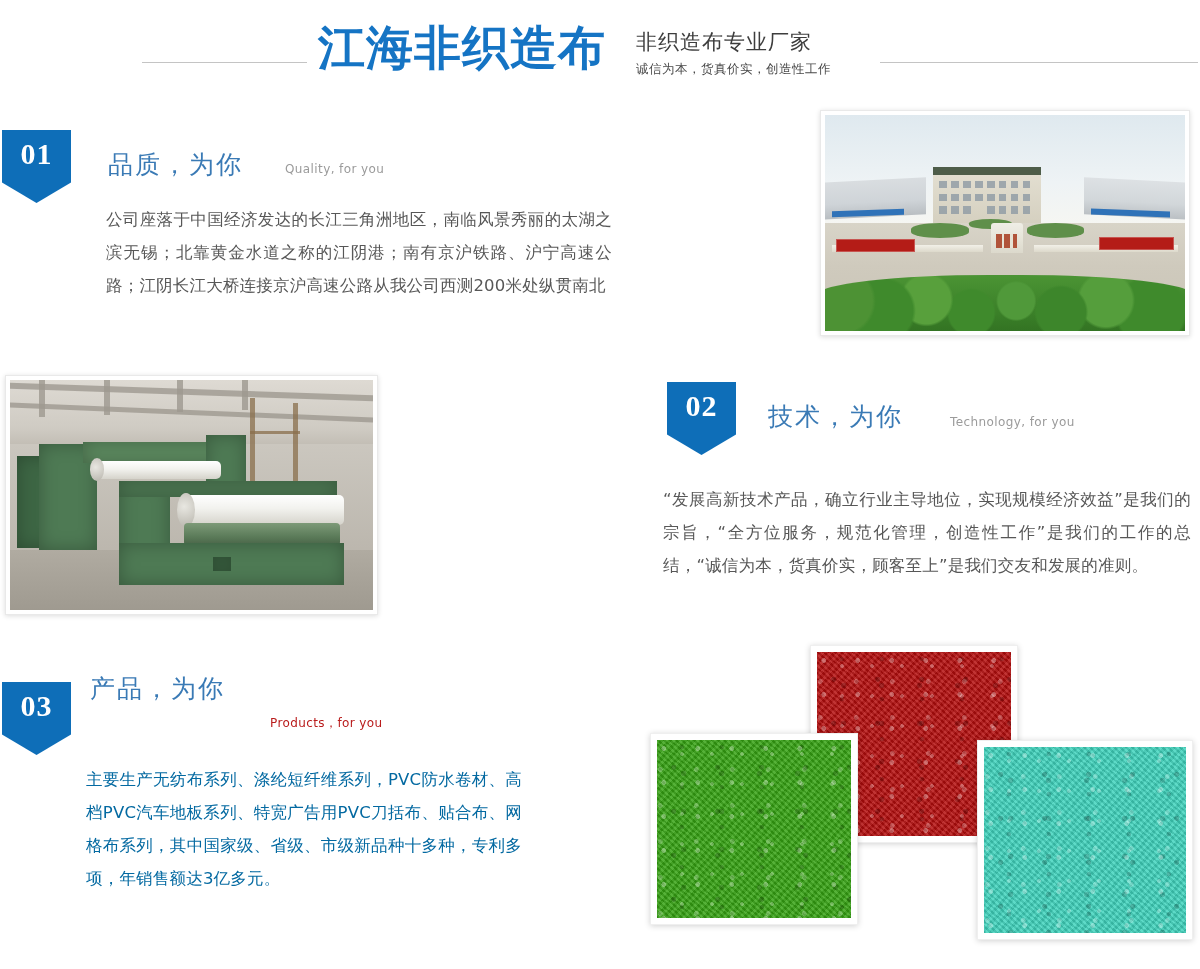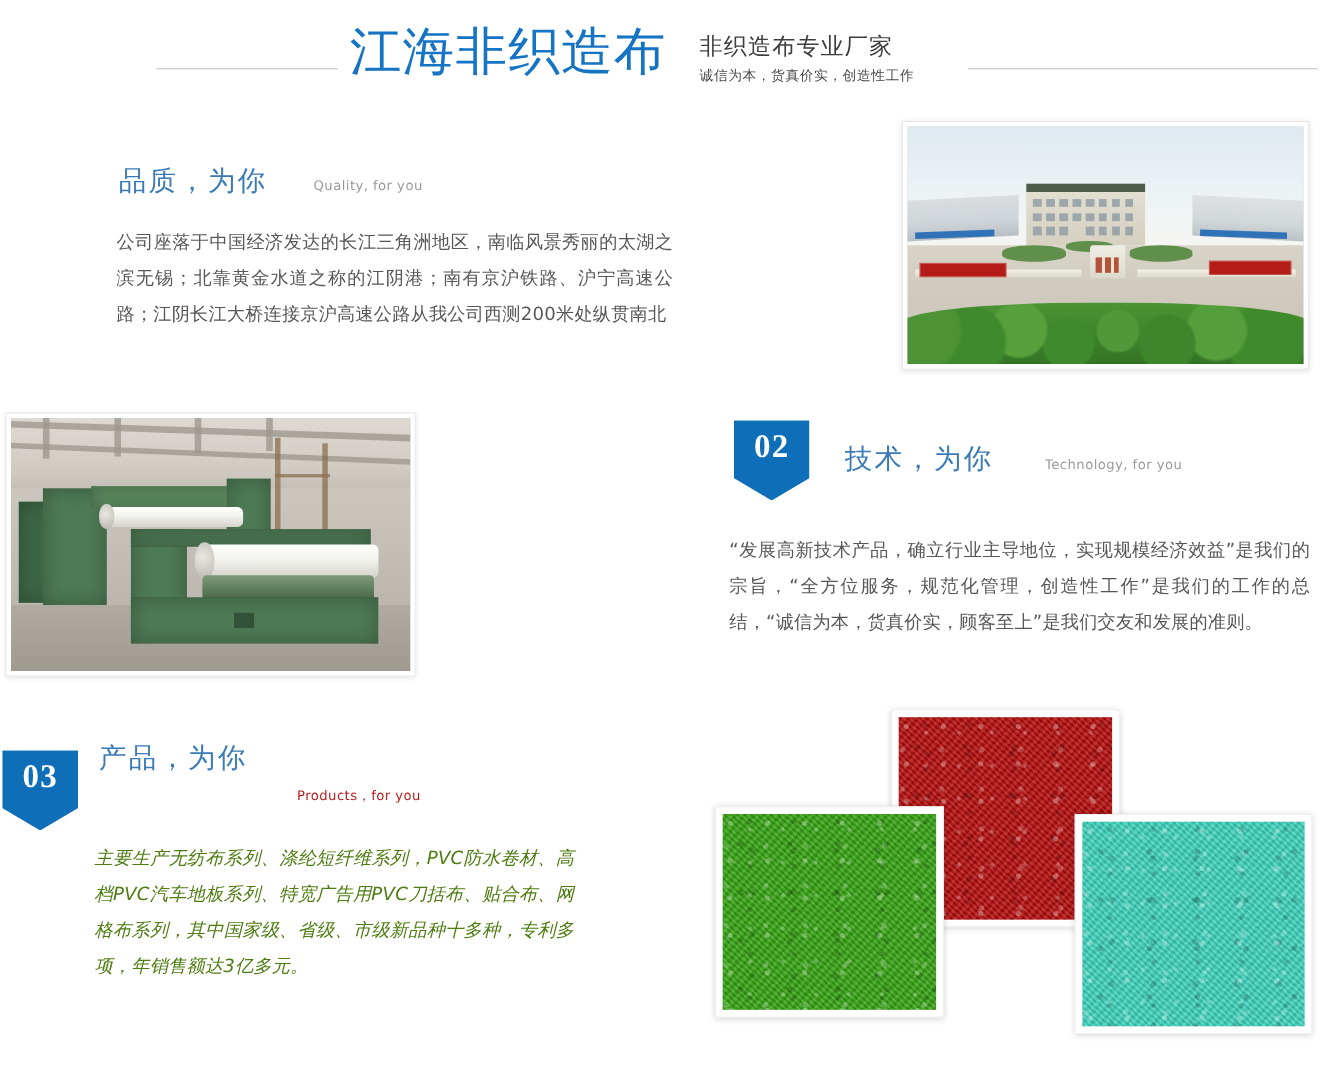--- a/index.html
+++ b/index.html
@@ -31,21 +31,21 @@
     height: 1px;
     background: #c4c4c4;
   }
   .header-rule.left  { left: 142px; width: 165px; }
   .header-rule.right { left: 880px; width: 318px; }
 
   .brand-zh {
     position: absolute;
     left: 318px; top: 20px;
     font-size: 47px;
-    font-weight: normal;
+    font-weight: bold;
     color: #1574c4;
     letter-spacing: 1px;
     line-height: 56px;
     white-space: nowrap;
     font-family: "DejaVu Sans", "Liberation Sans", sans-serif;
   }
   .brand-side {
     position: absolute;
     left: 636px; top: 28px;
     width: 230px;
@@ -271,20 +271,21 @@
     <div class="header-rule right" style="background: rgb(196, 196, 196);"></div>
 
     <div class="brand-zh" style="color: rgb(21, 116, 196);">江海非织造布</div>
 
     <div class="brand-side">
       <div class="brand-tag">非织造布专业厂家</div>
       <div class="brand-slogan">诚信为本，货真价实，创造性工作</div>
     </div>
   </div>
 
+  <div class="badge" style="left: 2px; top: 130px; background: rgb(14, 110, 184);">01</div>
 
   <div class="sec-title-zh" style="left: 108px; top: 148px; color: rgb(58, 122, 181);">品质，为你</div>
   <div class="sec-title-en" style="left: 285px; top: 152px; color: rgb(155, 155, 155);">Quality, for you</div>
 
   <div class="sec-body" style="left: 106px; top: 203px; width: 506px; color: rgb(87, 87, 87);">公司座落于中国经济发达的长江三角洲地区，南临风景秀丽的太湖之滨无锡；北靠黄金水道之称的江阴港；南有京沪铁路、沪宁高速公路；江阴长江大桥连接京沪高速公路从我公司西测200米处纵贯南北</div>
 
   <div class="photo" style="left:820px; top:110px; width:370px; height:226px;">
     <div class="photo-inner factory">
       <div class="f-sky"></div>
       <div class="f-ground"></div>
@@ -379,21 +380,21 @@
   <div class="sec-title-zh" style="left: 768px; top: 400px; color: rgb(58, 122, 181);">技术，为你</div>
   <div class="sec-title-en" style="left: 950px; top: 405px; color: rgb(155, 155, 155);">Technology, for you</div>
 
   <div class="sec-body" style="left: 663px; top: 483px; width: 528px; color: rgb(87, 87, 87);">“发展高新技术产品，确立行业主导地位，实现规模经济效益”是我们的宗旨，“全方位服务，规范化管理，创造性工作”是我们的工作的总结，“诚信为本，货真价实，顾客至上”是我们交友和发展的准则。</div>
 
   <div class="badge" style="left: 2px; top: 682px; background: rgb(14, 110, 184);">03</div>
 
   <div class="sec-title-zh" style="left: 90px; top: 672px; color: rgb(58, 122, 181);">产品，为你</div>
   <div class="sec-title-en" style="left: 270px; top: 706px; color: #b91c1c;">Products，for you</div>
 
-  <div class="sec-body" style="left: 86px; top: 763px; width: 436px; color: #4d7c0f; font-style: italic;">主要生产无纺布系列、涤纶短纤维系列，PVC防水卷材、高档PVC汽车地板系列、特宽广告用PVC刀括布、贴合布、网格布系列，其中国家级、省级、市级新品种十多种，专利多项，年销售额达3亿多元。</div>
+  <div class="sec-body" style="left: 86px; top: 763px; width: 436px; color: #0369a1;">主要生产无纺布系列、涤纶短纤维系列，PVC防水卷材、高档PVC汽车地板系列、特宽广告用PVC刀括布、贴合布、网格布系列，其中国家级、省级、市级新品种十多种，专利多项，年销售额达3亿多元。</div>
 
   <div class="swatch" style="left:810px; top:645px; width:208px; height:198px;">
     <div class="swatch-fill" style="background-color: rgb(181, 13, 13);"></div>
   </div>
 
   <div class="swatch" style="left:650px; top:733px; width:208px; height:192px;">
     <div class="swatch-fill" style="background-color: rgb(53, 163, 18);"></div>
   </div>
 
   <div class="swatch" style="left:977px; top:740px; width:216px; height:200px;">

